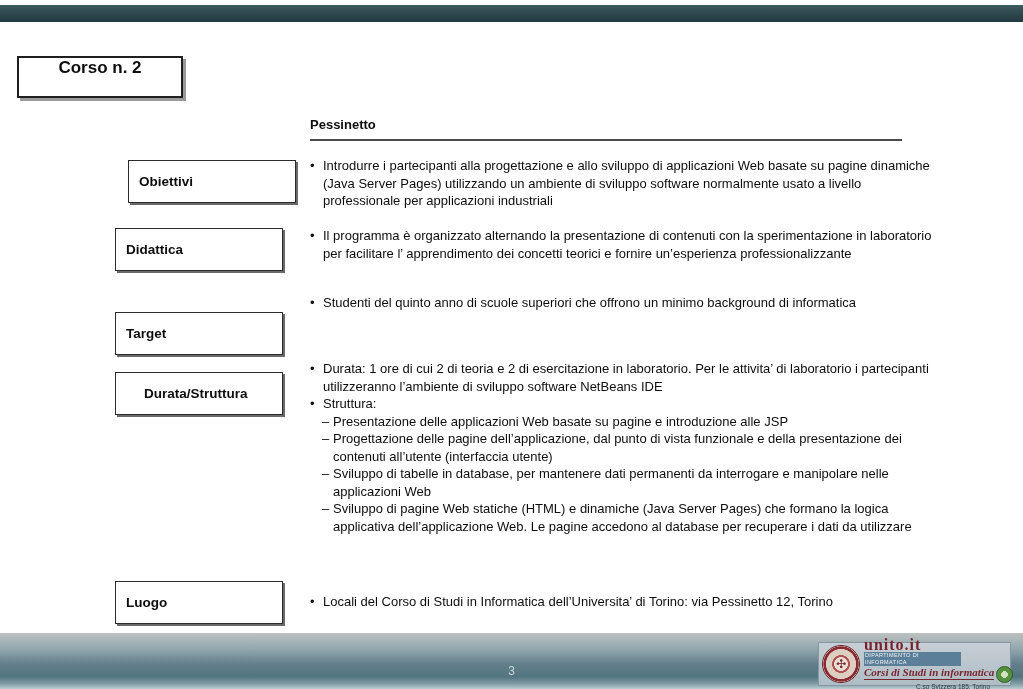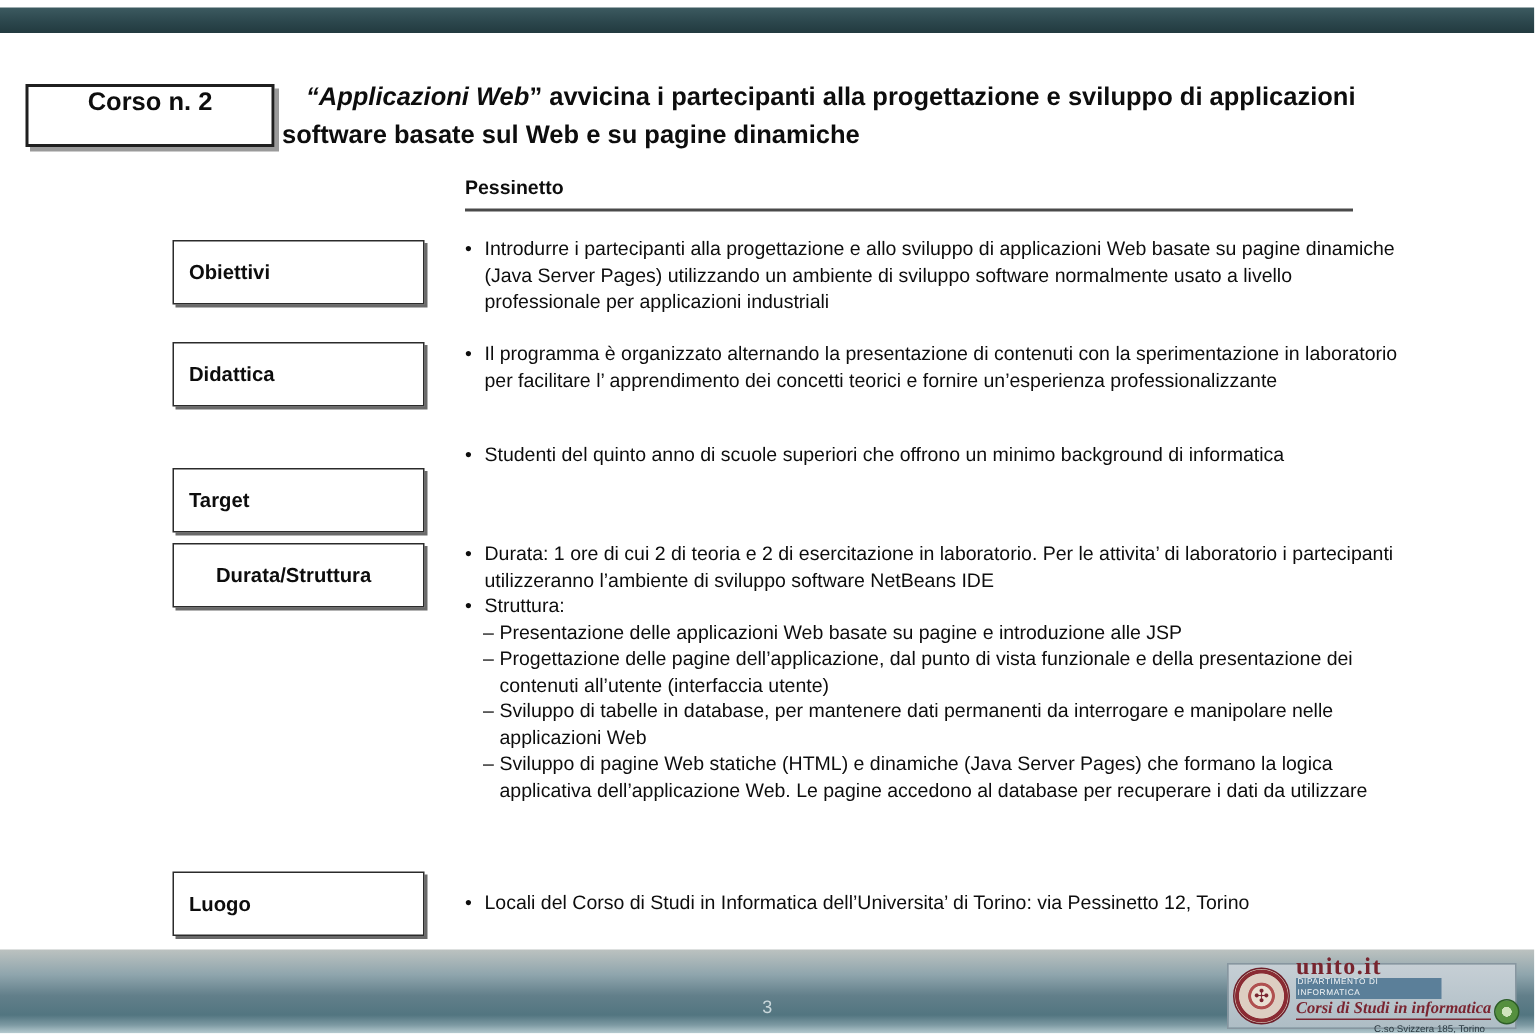--- a/index.html
+++ b/index.html
@@ -61,35 +61,34 @@
 <body>
 
 <div id="slide">
 
   <div id="top-bar"></div>
 
   <div class="course-box">
     <span>Corso n. 2</span>
   </div>
 
-  <div class="slide-title"><span class="em">“</span><span class="em">Applicazioni Web</span><span>” avvicina i partecipanti alla progettazione e sviluppo di applicazioni software basate sul Web e su pagine dinamiche</span></div>
 
   <div class="section-heading">Pessinetto</div>
   <div class="section-underline"></div>
 
-  <div class="label-box" style="top:160px;">
+  <div class="label-box" style="top:160px;margin-left:13px;">
     <span>Obiettivi</span>
   </div>
   <div class="label-box" style="top:228px;">
     <span>Didattica</span>
   </div>
   <div class="label-box" style="top:312px;">
     <span>Target</span>
   </div>
-  <div class="label-box" style="top:362px;padding-left:28px;">
+  <div class="label-box" style="top:372px;padding-left:28px;">
     <span>Durata/Struttura</span>
   </div>
   <div class="label-box" style="top:581px;">
     <span>Luogo</span>
   </div>
 
   <div class="content" style="top:157px;">
     <div class="bullet">
       <span class="g">•</span>
       <span class="t">Introdurre i partecipanti alla progettazione e allo sviluppo di applicazioni Web basate su pagine dinamiche (Java Server Pages) utilizzando un ambiente di sviluppo software normalmente usato a livello professionale per applicazioni industriali</span>

